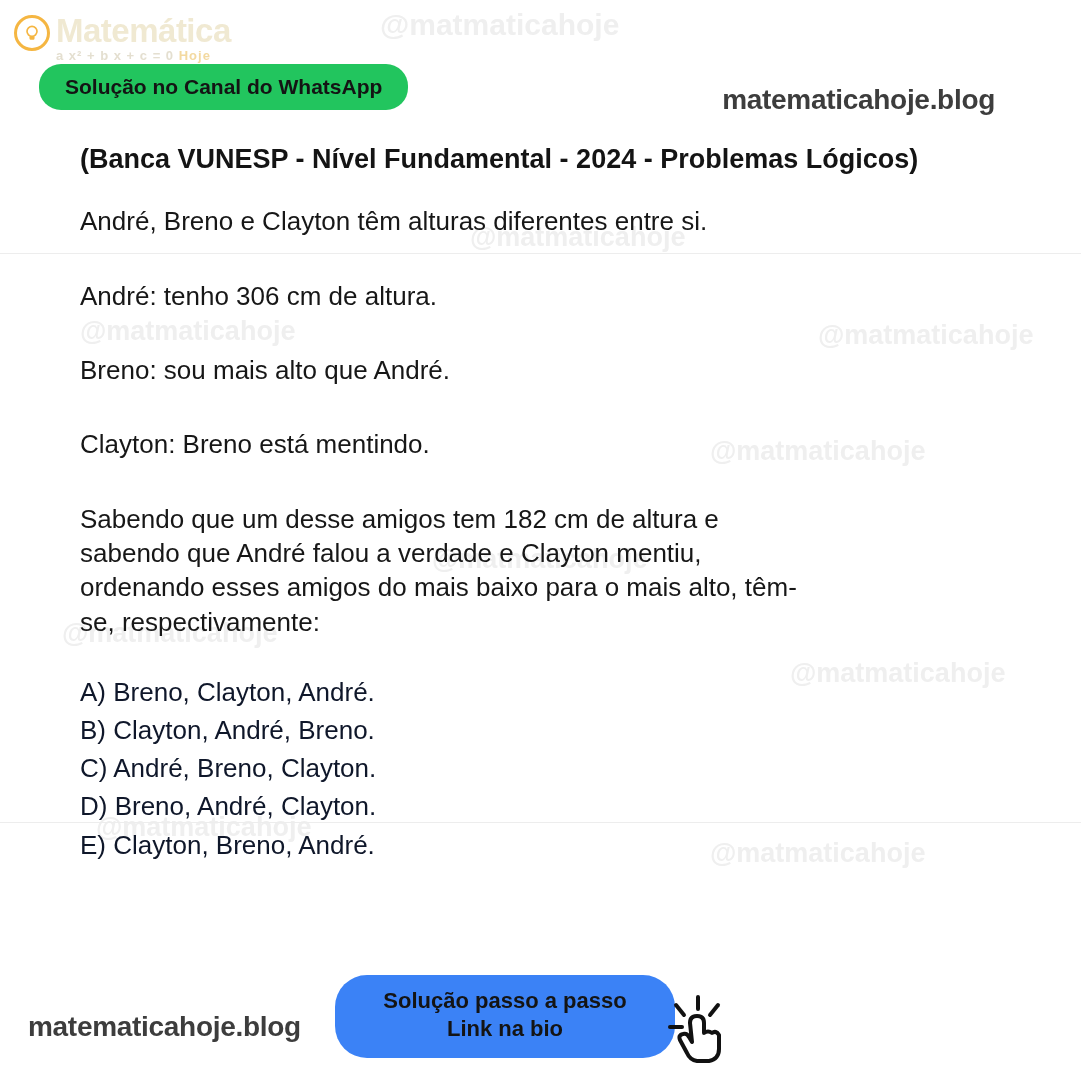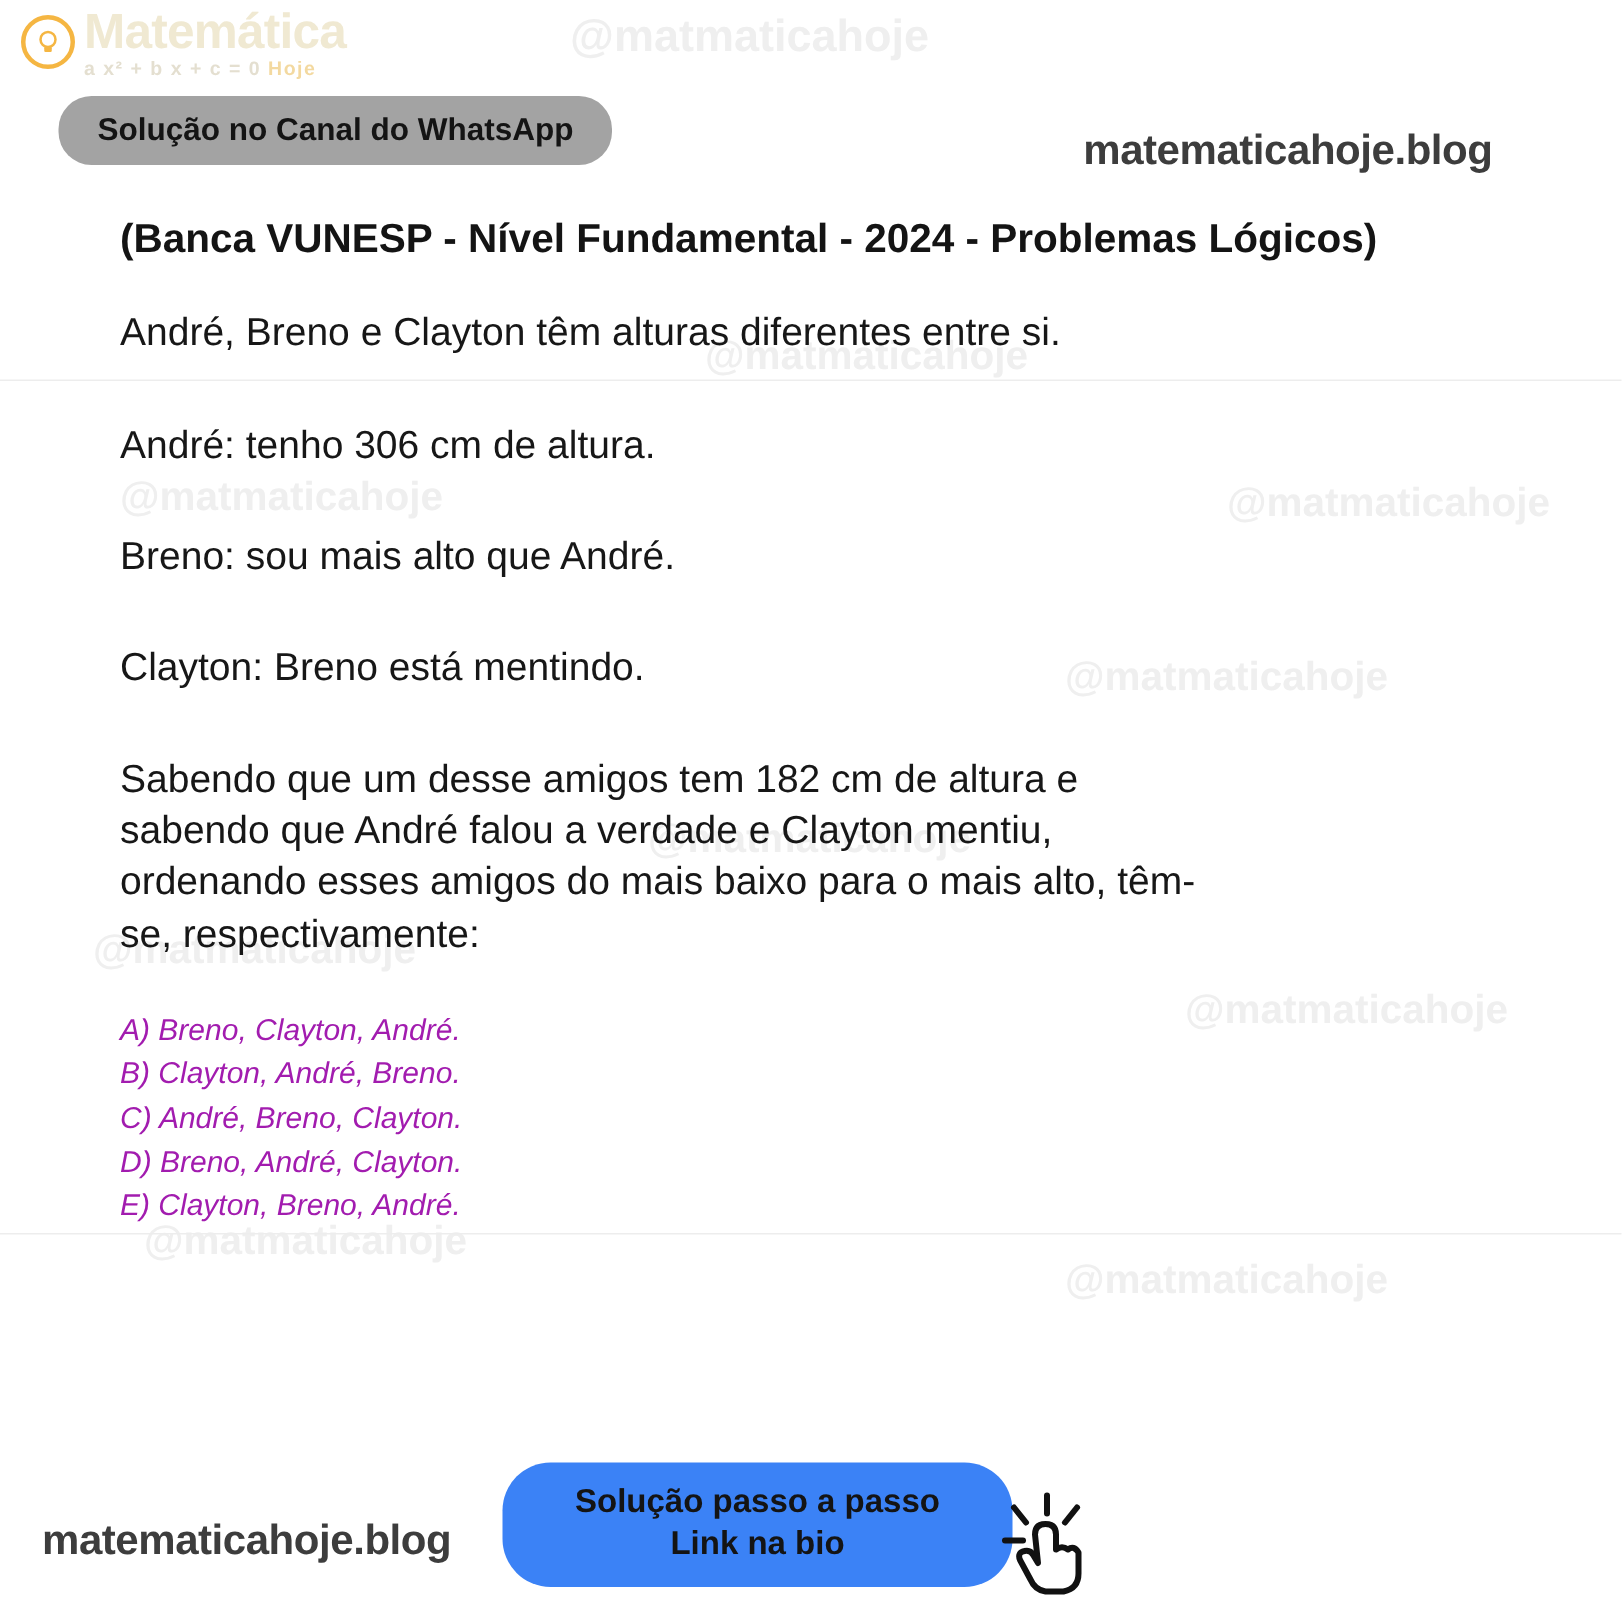--- a/index.html
+++ b/index.html
@@ -46,20 +46,21 @@
     align-items: center;
     justify-content: center;
     font-size: 18px;
     color: #f5b642;
     box-sizing: border-box;
   }
   .logo-text {
     display: flex;
     flex-direction: column;
     line-height: 1;
+    margin-top: 10px;
   }
   .logo-title {
     font-size: 33px;
     font-weight: bold;
     color: #f0e9d2;
     letter-spacing: -0.5px;
   }
   .logo-sub {
     font-size: 13px;
     font-weight: bold;
@@ -69,21 +70,21 @@
   }
   .logo-sub .hoje {
     color: #f3d9a0;
   }
 
   
   .pill-top {
     position: absolute;
     top: 64px;
     left: 39px;
-    background: #a3a3a3;
+    background: #22c55e;
     color: #141414;
     font-weight: bold;
     font-size: 21px;
     padding: 11px 26px;
     border-radius: 22px;
     white-space: nowrap;
   }
 
   
   .blog-top {
@@ -126,24 +127,23 @@
     margin: 16px 0 40px 0;
   }
   .para.justify {
     text-align: justify;
     margin-bottom: 34px;
   }
   .para.justify > span {
     display: block;
   }
   .options {
-    font-size: 20px;
+    font-size: 26px;
     line-height: 1.47;
-    color: #a21caf;
-    font-style: italic;
+    color: #0f172a;
   }
 
   
   .blog-bottom {
     position: absolute;
     left: 28px;
     bottom: 38px;
     font-size: 28px;
     font-weight: bold;
     color: #3d3d3d;

